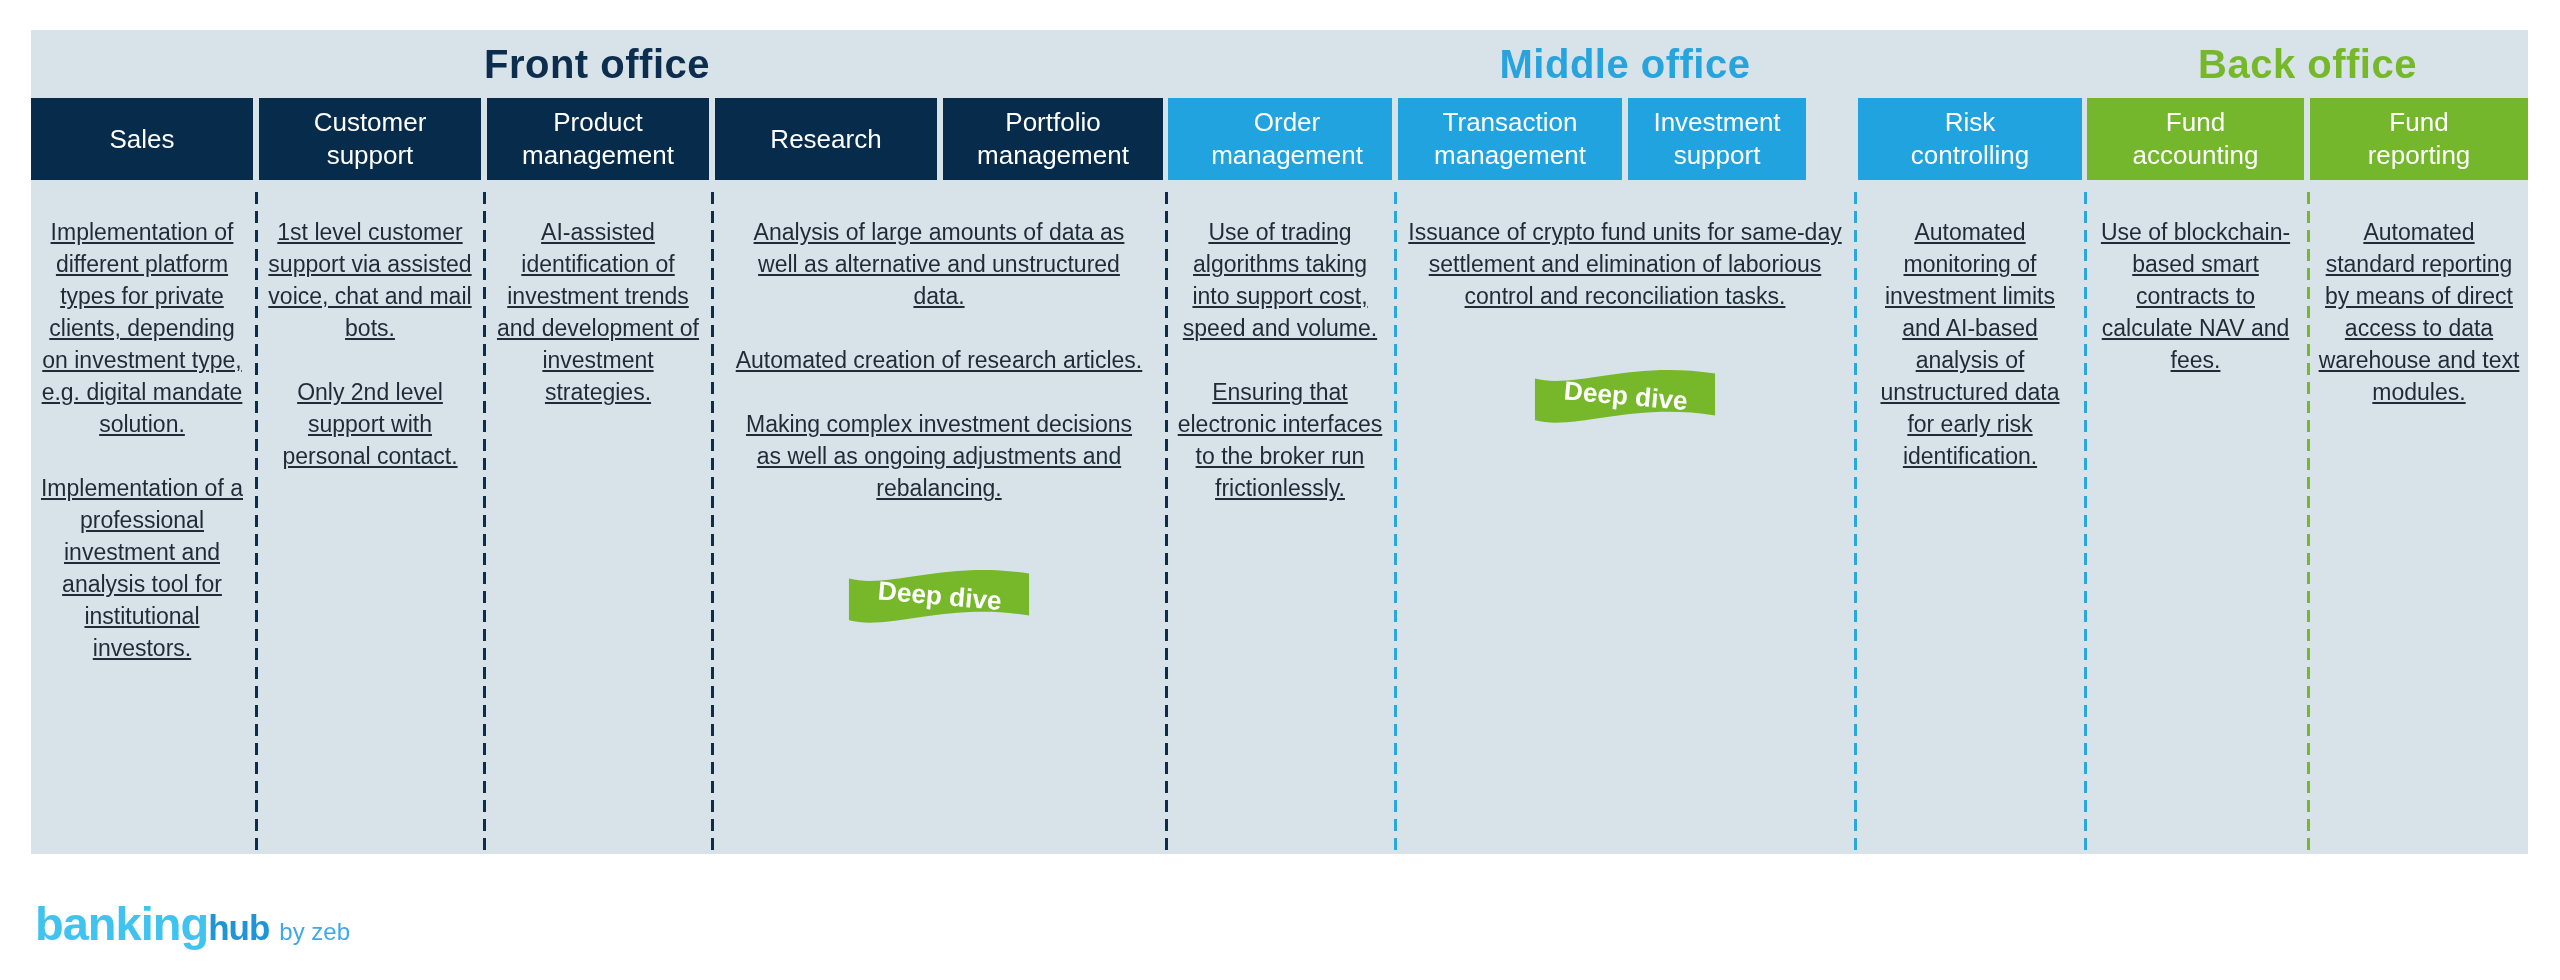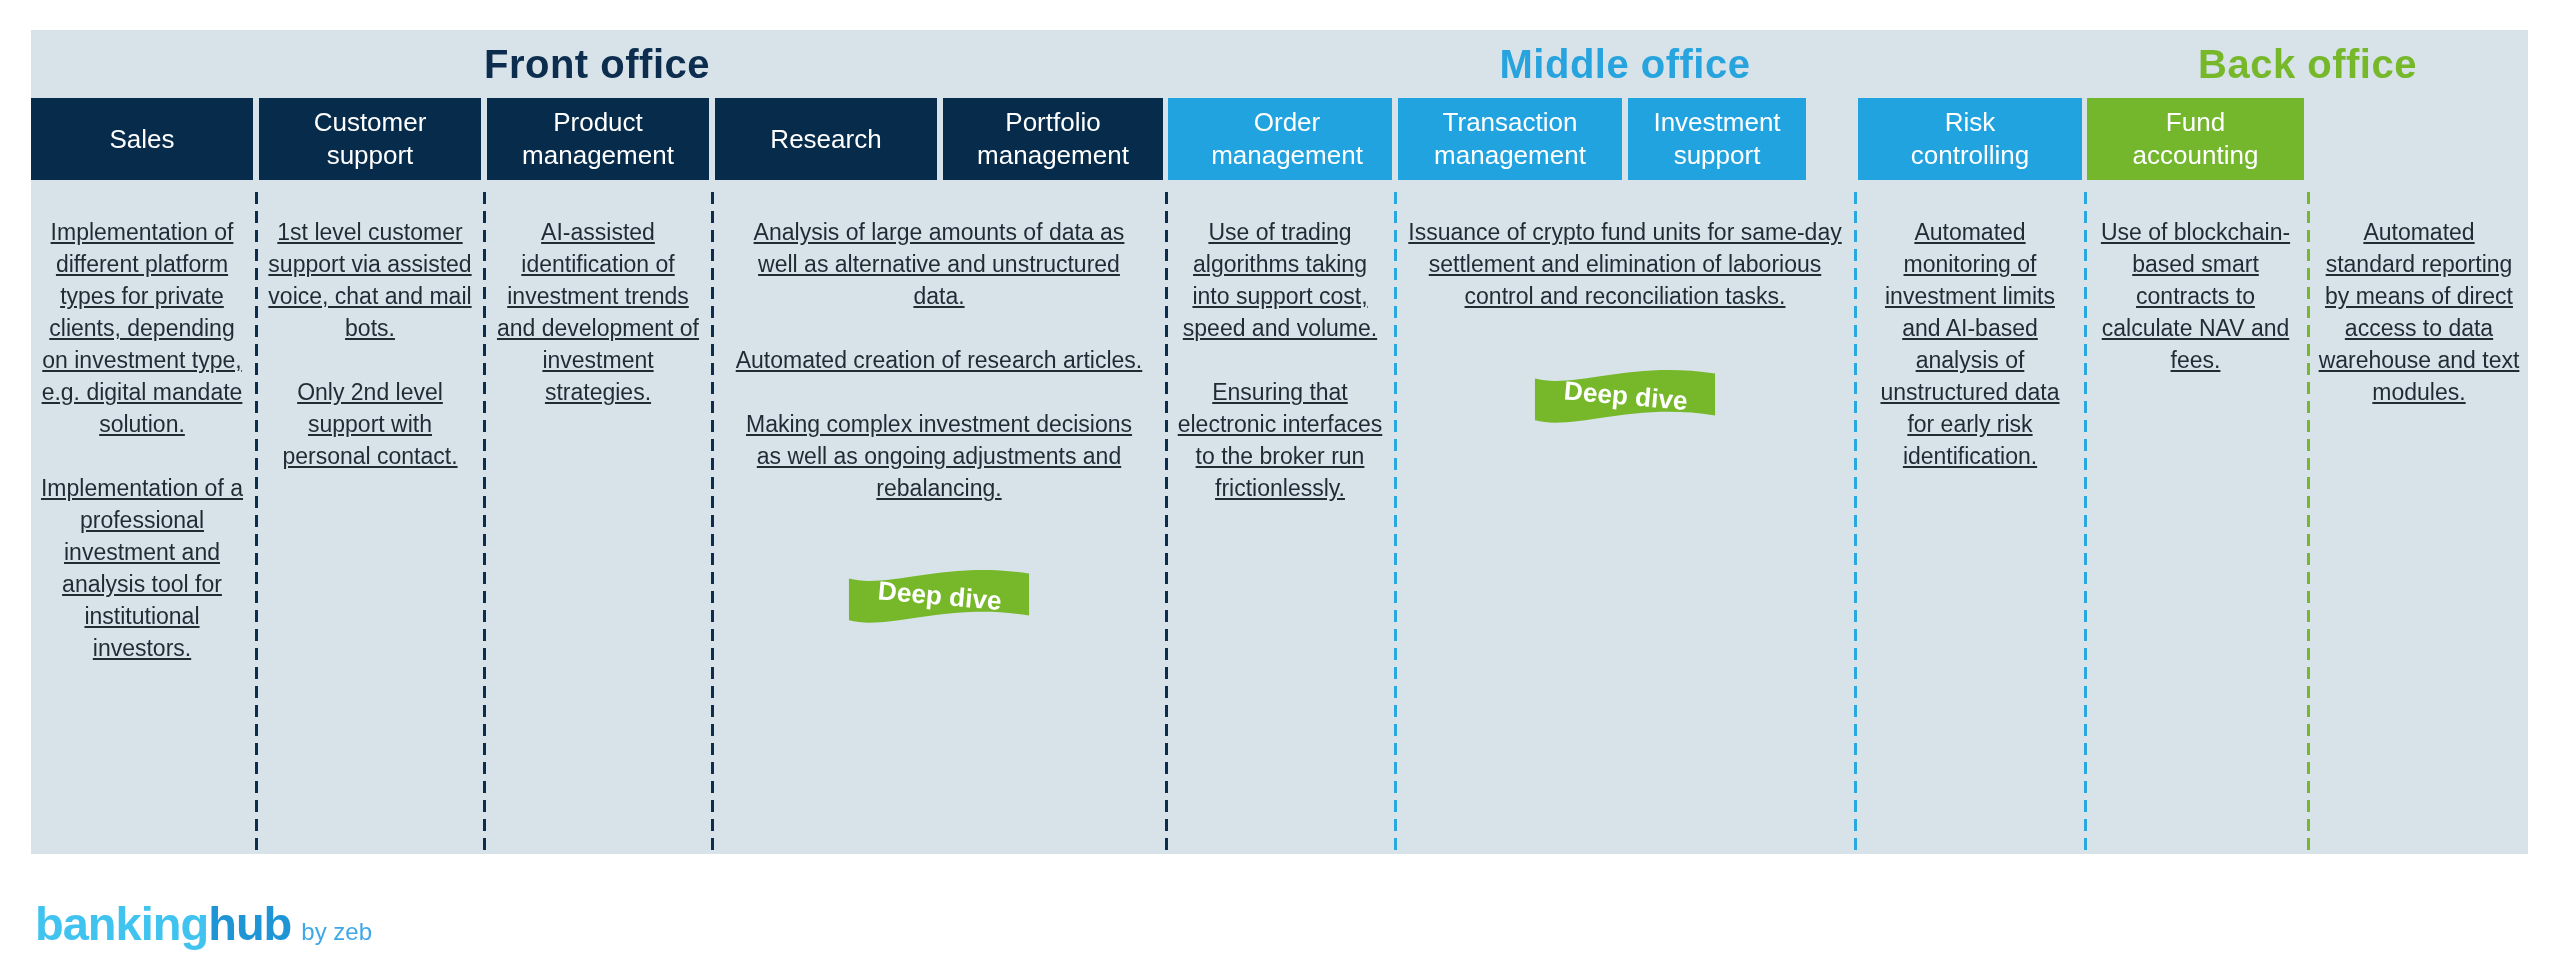--- a/index.html
+++ b/index.html
@@ -53,21 +53,21 @@
   .b8{left:2056px;width:217px;} .b9{left:2279px;width:218px;}
   
   .ribbon{display:block;margin:58px auto 0;width:185px;height:68px;}
   .ribbon-2{margin-top:50px;}
   .ribbon text{
     font-family:"Liberation Sans",sans-serif;font-size:27px;font-weight:700;fill:#ffffff;
   }
   
   .logo{position:absolute;left:35px;top:896px;display:flex;align-items:baseline;}
   .logo .w1{font-size:47px;font-weight:700;letter-spacing:-1px;color:#41c3ef;}
-  .logo .w2{font-size:47px;font-weight:700;letter-spacing:-1px;color:#2095d6;}
+  .logo .w2{font-size:35px;font-weight:700;letter-spacing:-1px;color:#2095d6;}
   .logo .byline{font-size:24px;font-weight:400;color:#3fa8e6;margin-left:10px;}
 </style>
 </head>
 <body>
 
 <div class="stage">
   <div class="panel">
 
     <div class="section-title title-front">Front office</div>
     <div class="section-title title-middle">Middle office</div>
@@ -95,20 +95,23 @@
         <span>Transaction management</span>
       </div>
     <div class="hcell hc-blue c8">
         <span>Investment support</span>
       </div>
     <div class="hcell hc-blue c9">
         <span>Risk controlling</span>
       </div>
     <div class="hcell hc-green c10">
         <span>Fund accounting</span>
+      </div>
+    <div class="hcell hc-green c11">
+        <span>Fund reporting</span>
       </div>
 
     <div class="divider dv-navy" style="left:224px"></div>
     <div class="divider dv-navy" style="left:452px"></div>
     <div class="divider dv-navy" style="left:680px"></div>
     <div class="divider dv-navy" style="left:1134px"></div>
     <div class="divider dv-blue" style="left:1363px"></div>
     <div class="divider dv-blue" style="left:1823px"></div>
     <div class="divider dv-blue" style="left:2053px"></div>
     <div class="divider dv-green" style="left:2276px"></div>

